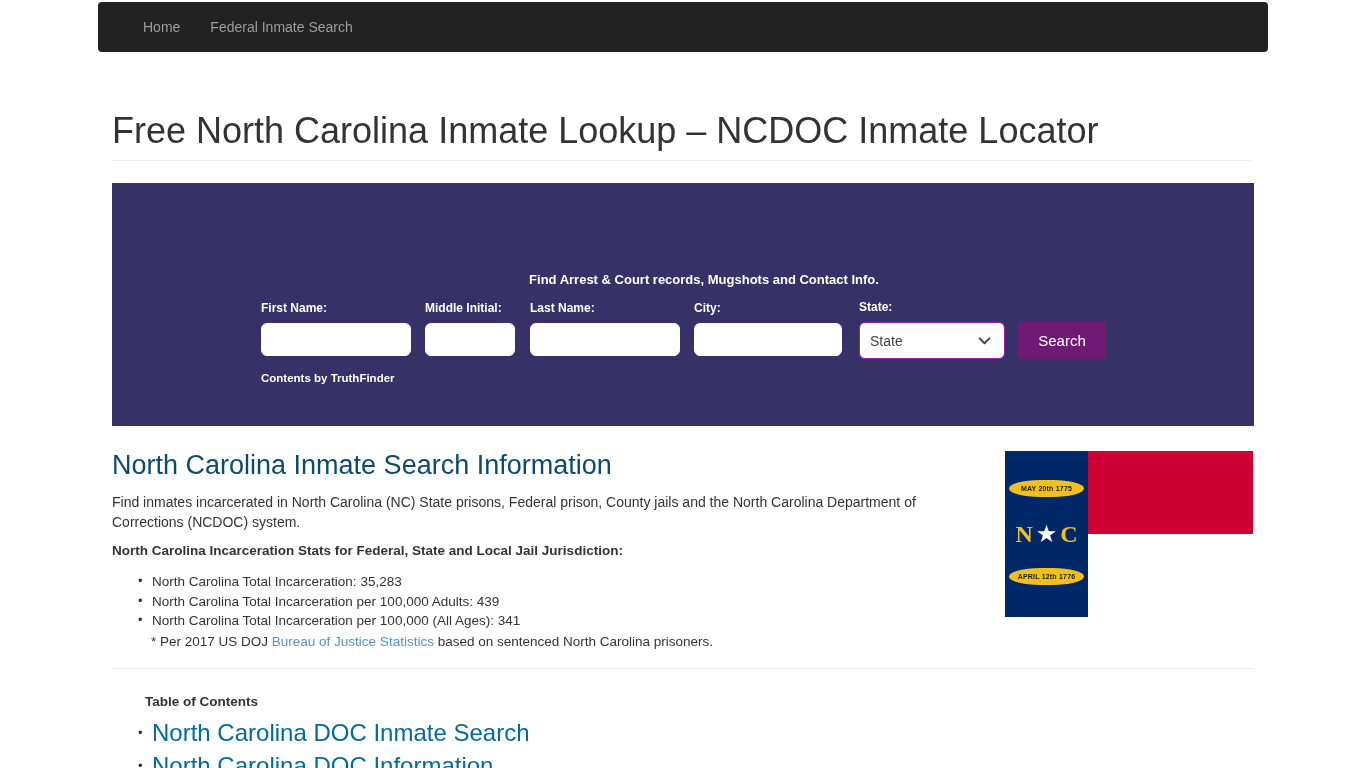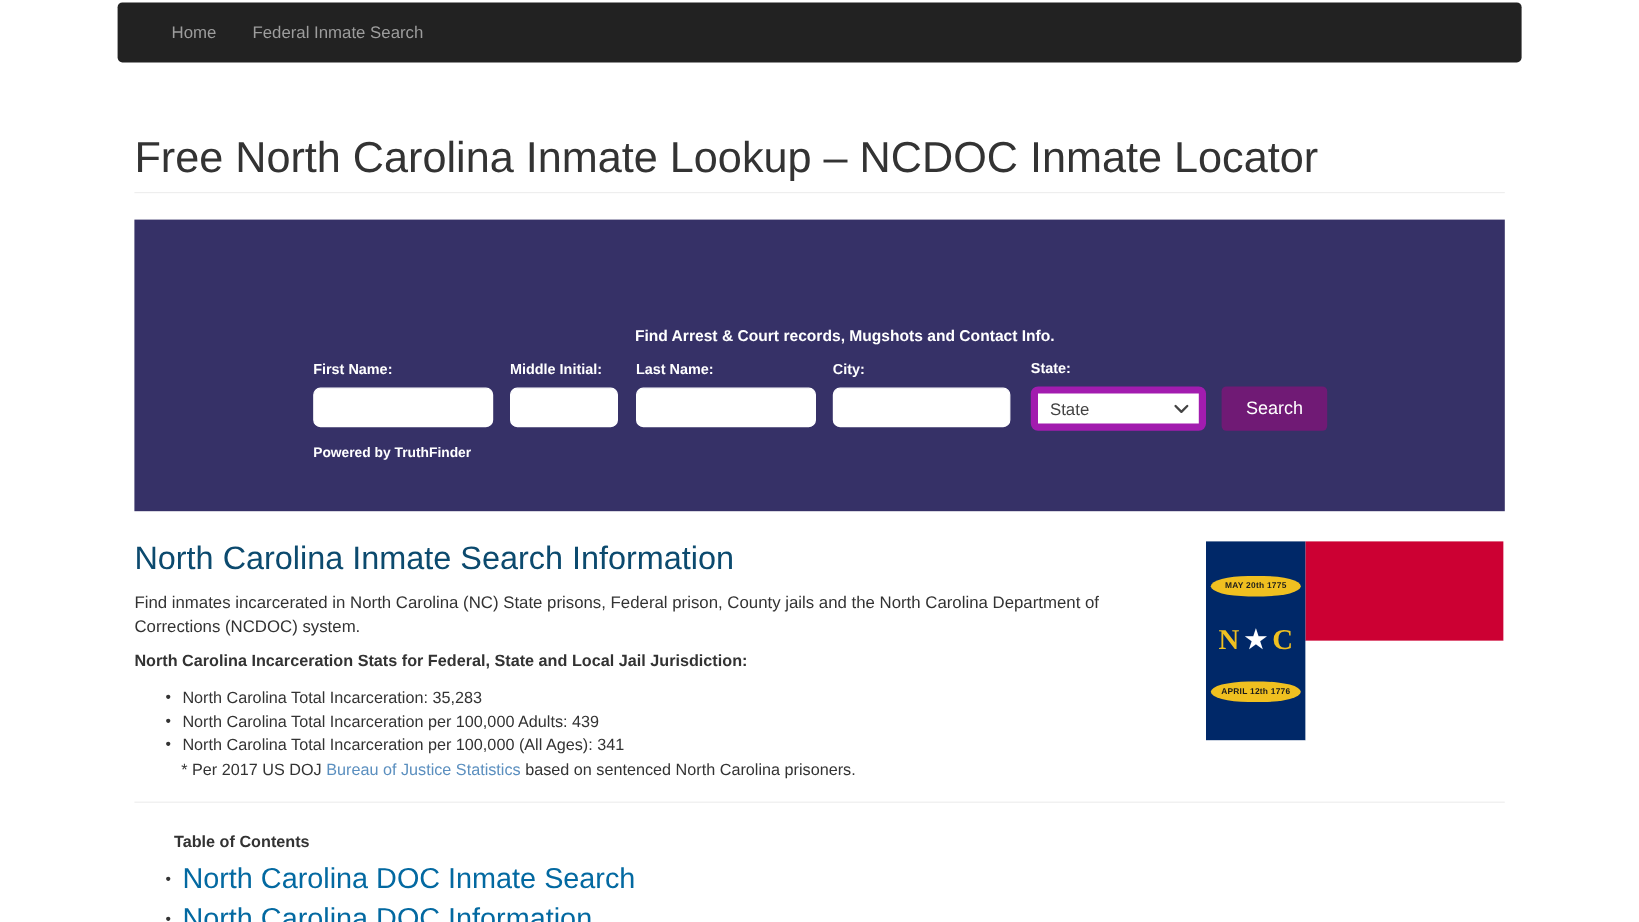--- a/index.html
+++ b/index.html
@@ -112,21 +112,21 @@
     padding: 0 8px;
     outline: none;
   }
   .state-select {
     position: absolute;
     left: 859px;
     top: 322px;
     width: 146px;
     height: 37px;
     background: #ffffff;
-    border: 6px solid #a21caf;
+    border: 1px solid #a21caf;
     border-radius: 6px;
     font-family: "Liberation Sans", sans-serif;
     font-size: 14px;
     color: #444444;
     padding: 0 26px 0 10px;
     appearance: none;
     -webkit-appearance: none;
     outline: none;
     cursor: pointer;
   }
@@ -375,21 +375,21 @@
   <input class="text-input" style="left: 313px; top: 140px; width: 90px;" type="text" placeholder="">
 
   <div class="field-label" style="left:418px; top:117px;">Last Name:</div>
   <input class="text-input" style="left: 418px; top: 140px; width: 150px;" type="text" placeholder="">
 
   <div class="field-label" style="left:582px; top:117px;">City:</div>
   <input class="text-input" style="left: 582px; top: 140px; width: 148px;" type="text" placeholder="">
 
   <div class="field-label" style="left:747px; top:116px;">State:</div>
 
-  <div class="powered-by" style="left:149px; top:188px;">Powered by TruthFinder</div>
+  <div class="powered-by" style="left:149px; top:188px;">Contents by TruthFinder</div>
 </div>
 
 <select class="state-select"><option>State</option><option>Alabama</option><option>Alaska</option><option>Arizona</option><option>Arkansas</option><option>California</option><option>North Carolina</option></select>
 <svg class="select-chevron" viewBox="0 0 12 12">
   <path d="M1.5 4 L6 8.5 L10.5 4" stroke="#444444" stroke-width="1.8" fill="none" stroke-linecap="round" stroke-linejoin="round"></path>
 </svg>
 <button class="search-button">Search</button>
 
 <h2 class="section-title">North Carolina Inmate Search Information</h2>
 <p class="intro-para">Find inmates incarcerated in North Carolina (NC) State prisons, Federal prison, County jails and the North Carolina Department of Corrections (NCDOC) system.</p>

